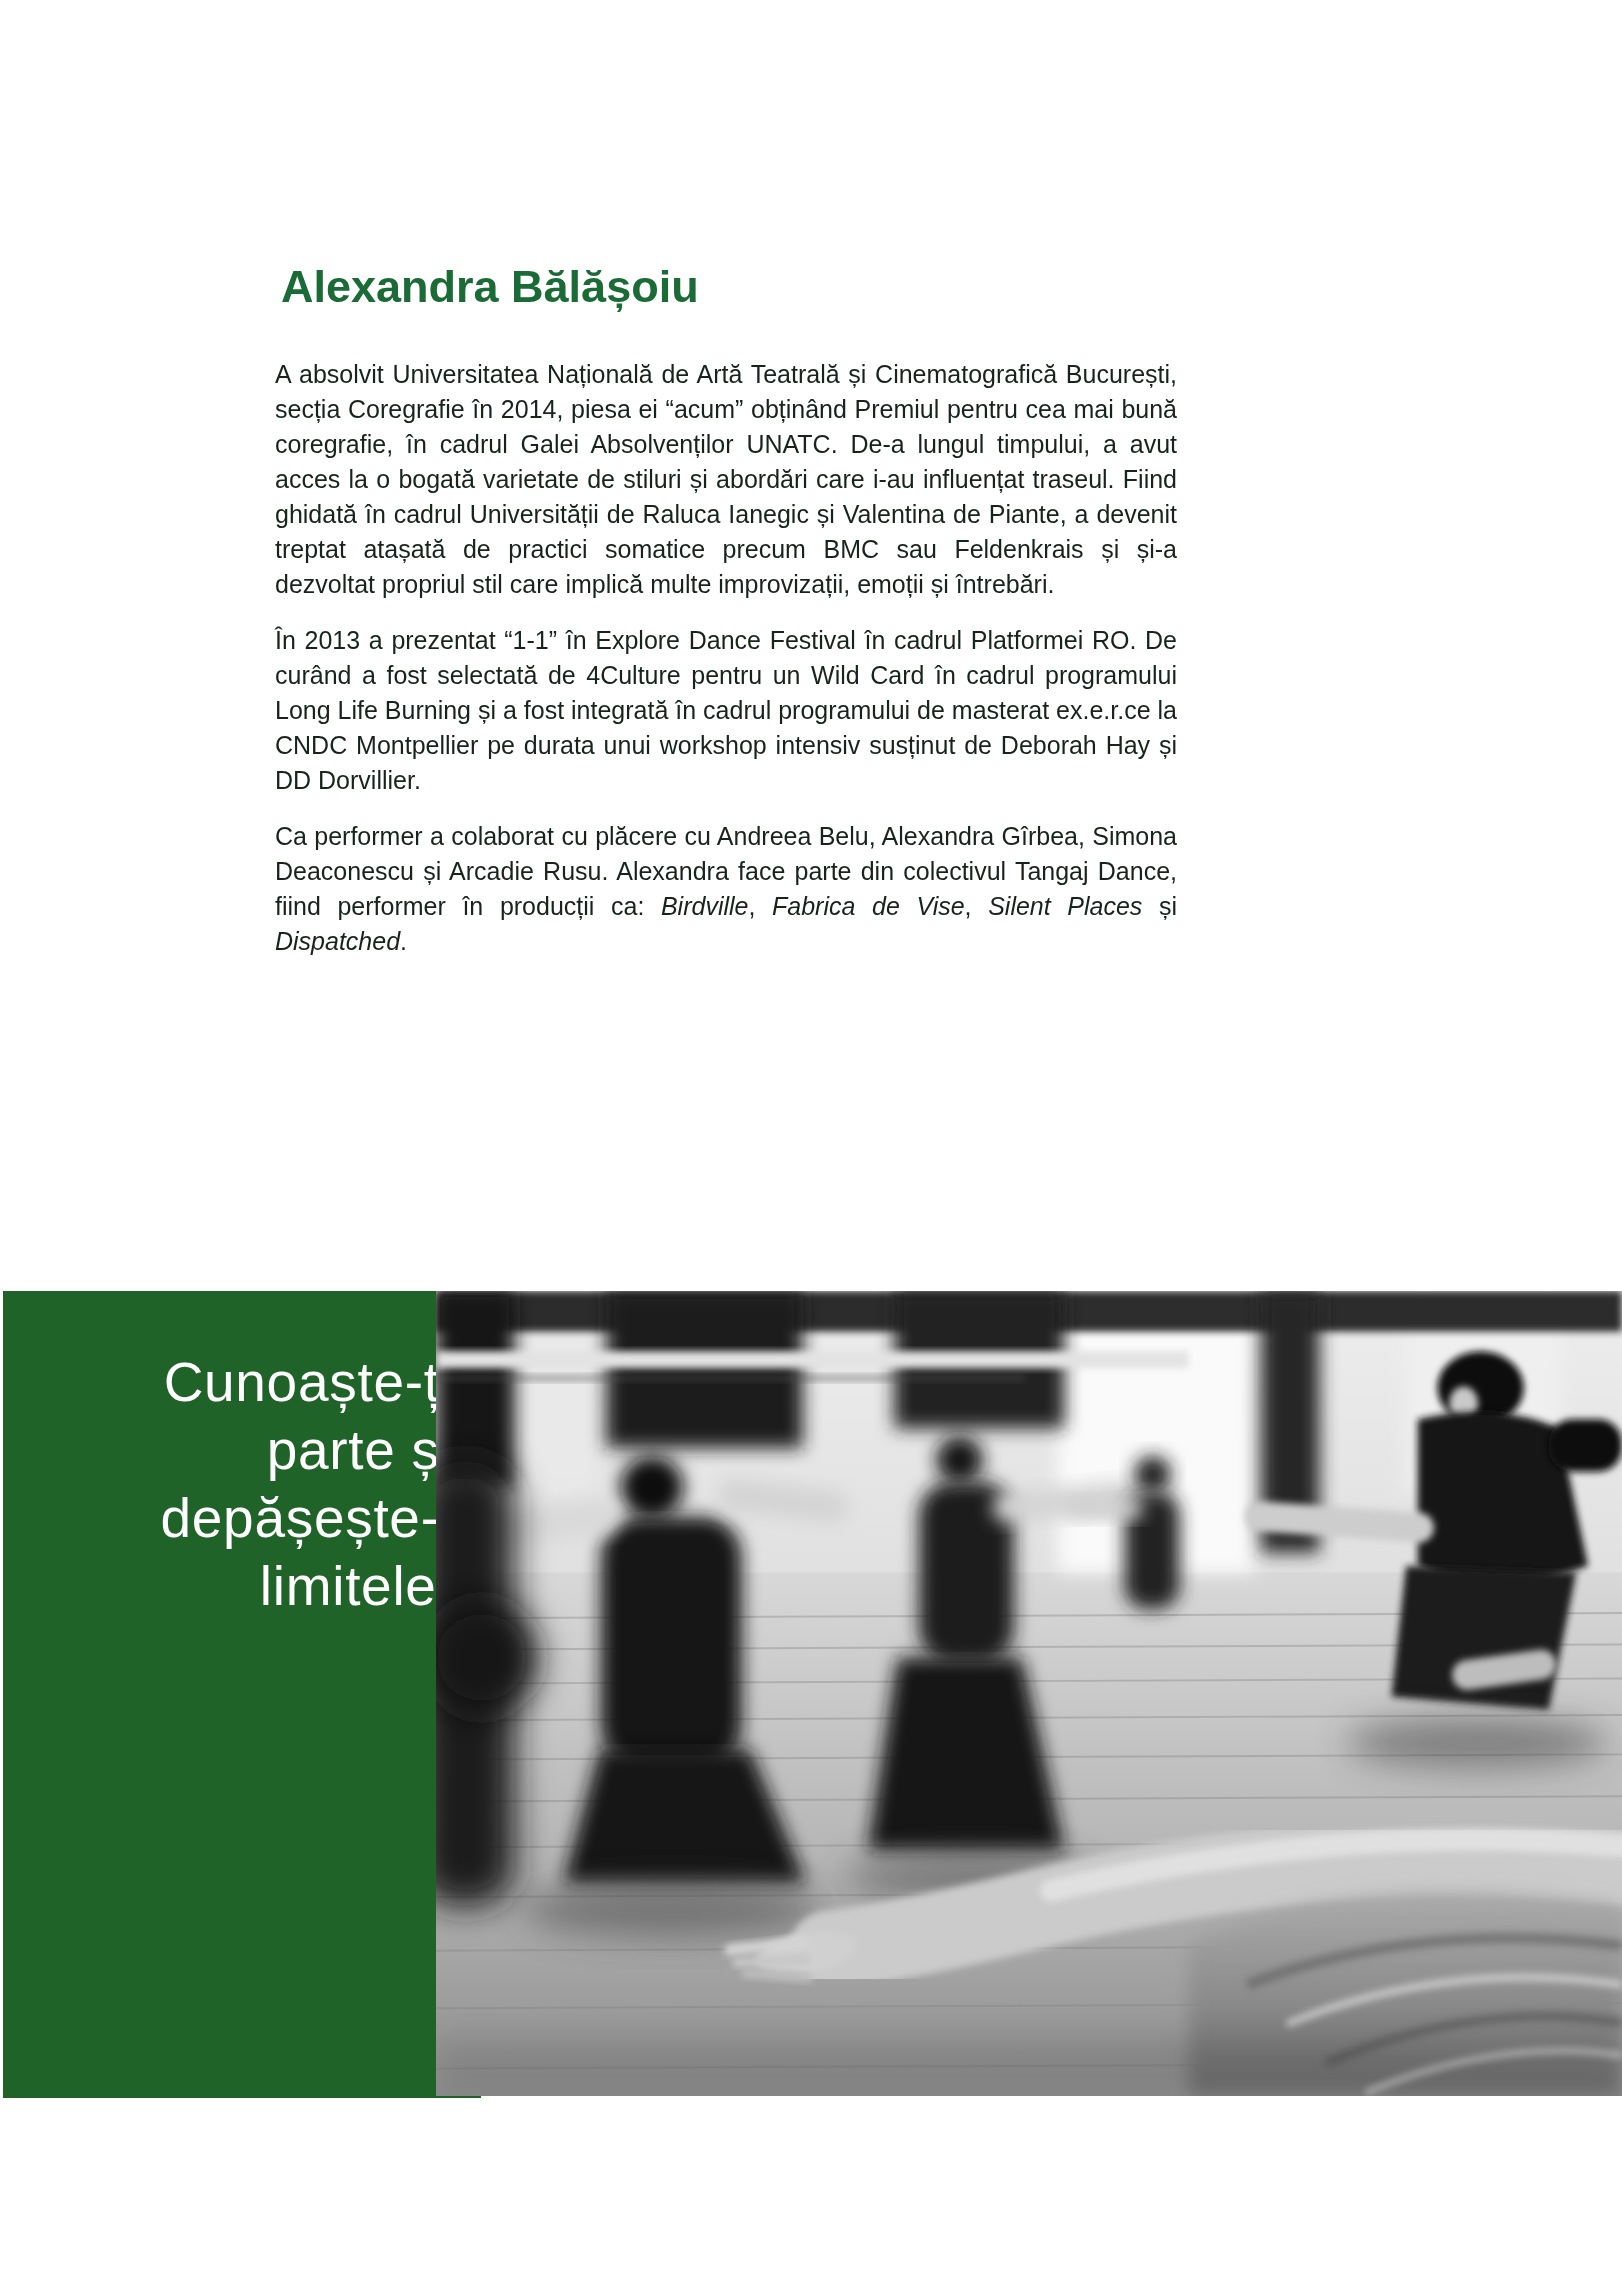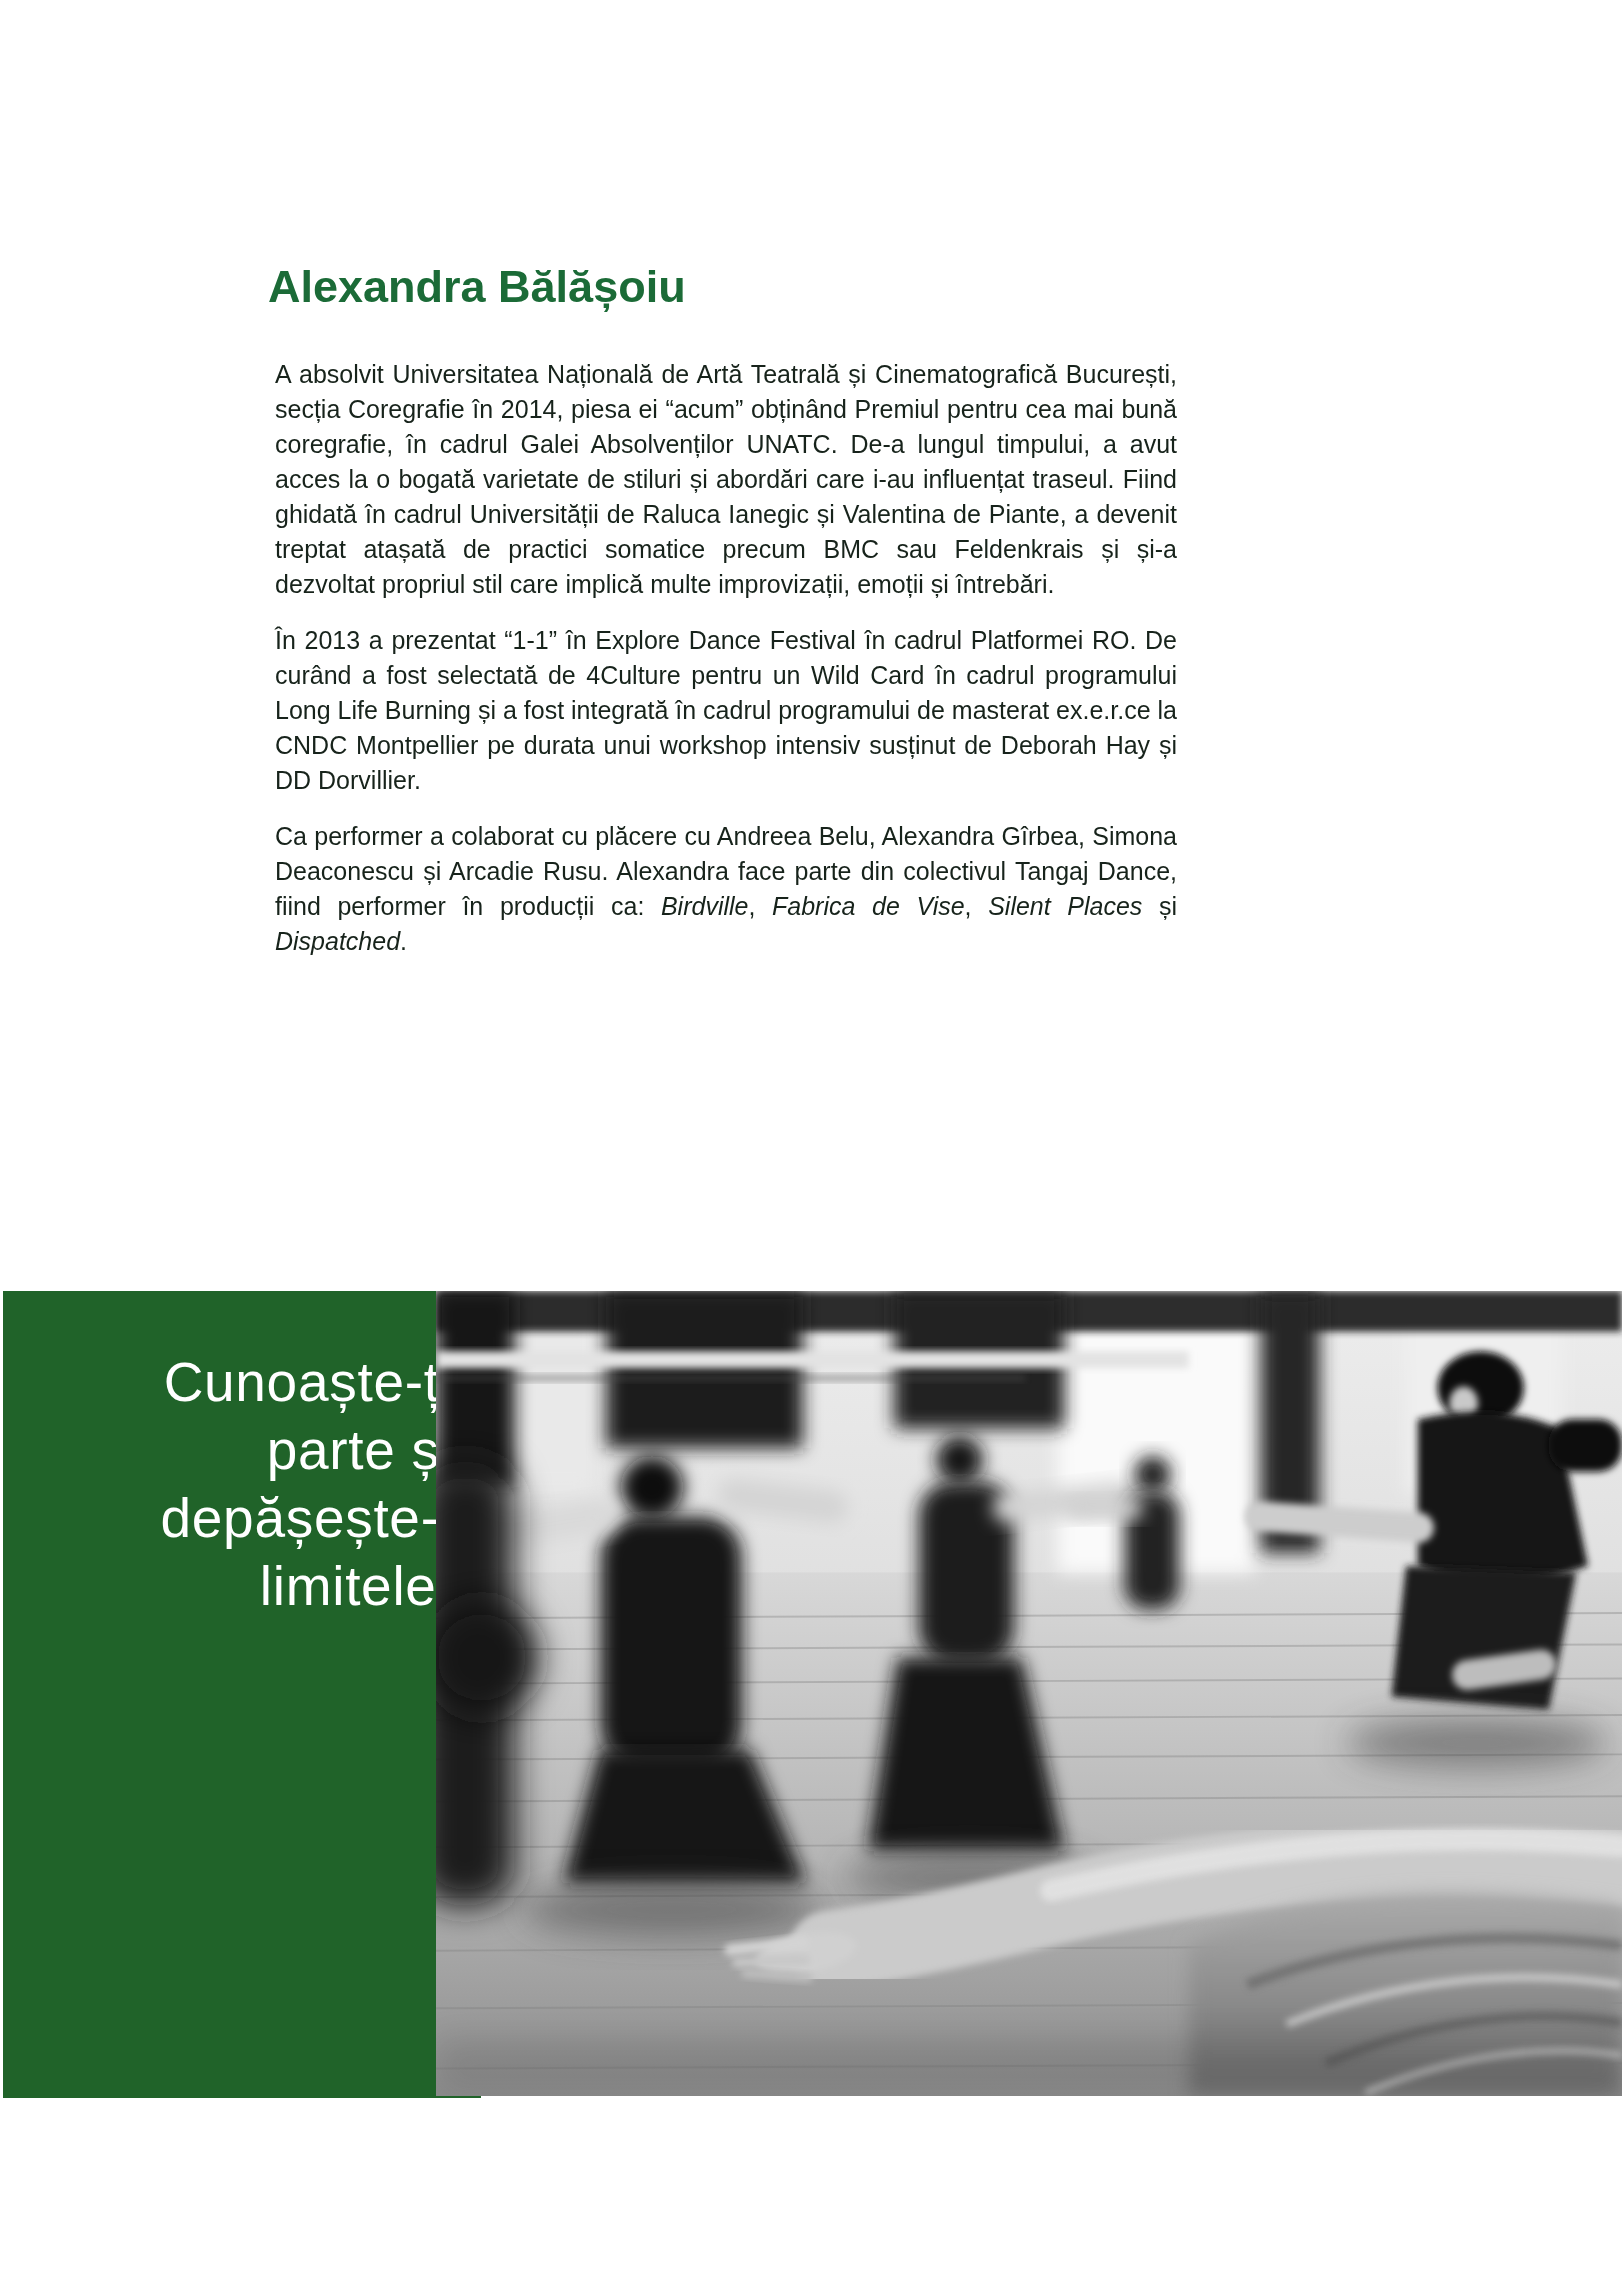--- a/index.html
+++ b/index.html
@@ -2,21 +2,21 @@
 <html style="font-size:10.5px"><head>
 <meta charset="utf-8">
 <style>
   html,body{margin:0;padding:0;}
   body{
     width:1622px;height:2295px;position:relative;background:#ffffff;
     font-family:"Liberation Sans","DejaVu Sans",sans-serif;
     -webkit-font-smoothing:antialiased;
   }
   .page-title{
-    position:absolute;left:268px;top:234px;
+    position:absolute;left:281px;top:234px;
     font-size:45px;font-weight:bold;line-height:1;
     letter-spacing:0px;color:#1b6b37;white-space:nowrap;
   }
   .bio{
     position:absolute;left:275px;top:357px;width:902px;
     color:#17231b;
   }
   .bio p{
     margin:0 0 21px 0;
     font-size:25px;line-height:35px;

